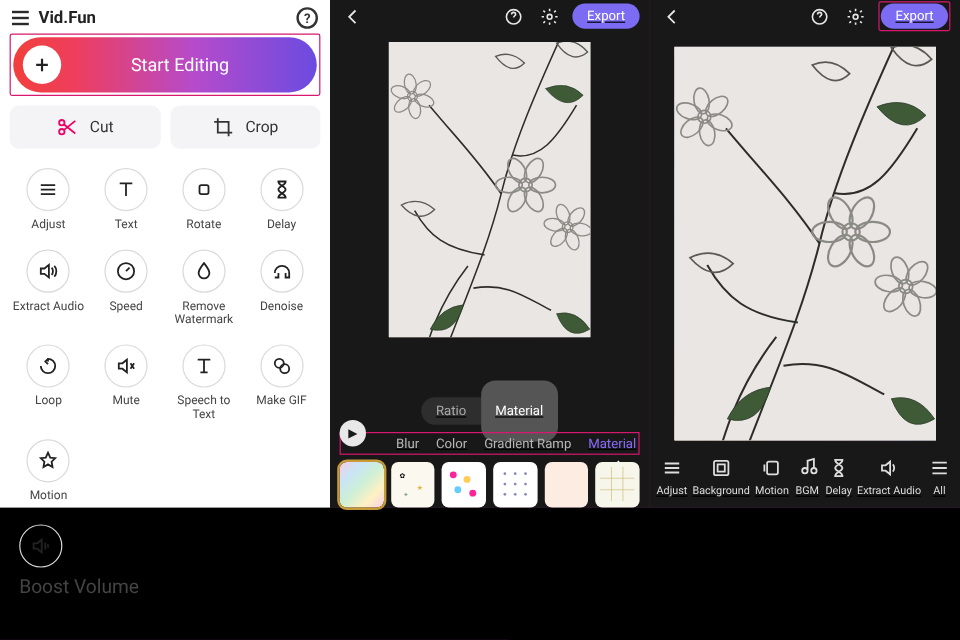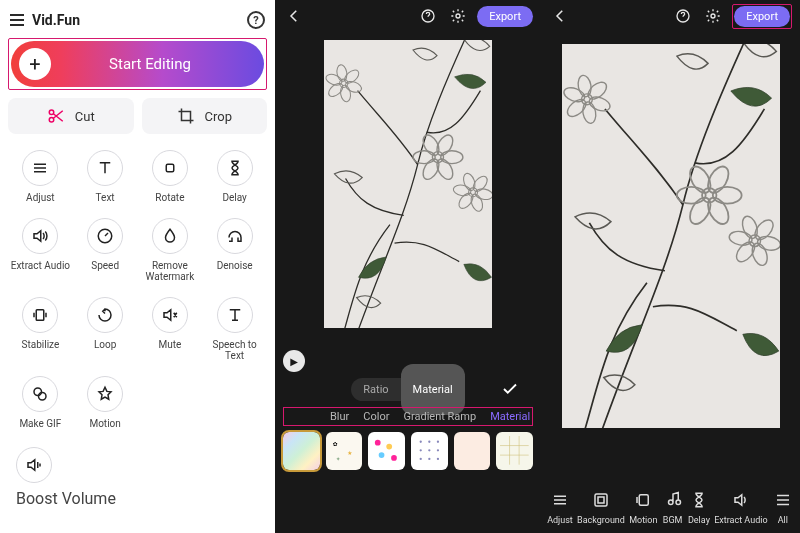--- a/index.html
+++ b/index.html
@@ -1,17 +1,17 @@
 <!DOCTYPE html>
 <html><head>
 <meta charset="utf-8">
 <style>
   * { box-sizing: border-box; margin: 0; padding: 0; }
   html, body { width: 800px; height: 533px; overflow: hidden; font-family: -apple-system, "Segoe UI", Roboto, Arial, sans-serif; background: #000; }
-  .app { display: flex; width: 800px; height: 533px; }
+  .app { display: flex; width: 800px; height: 423px; }
 
   
   .left { width: 275px; height: 100%; background: #fff; display: flex; flex-direction: column; padding: 6px 6px 0 6px; }
   .left-header { display: flex; align-items: center; height: 28px; }
   .hamburger { width: 18px; display: flex; flex-direction: column; gap: 3px; padding-left: 4px; }
   .hamburger span { height: 2px; background: #2a2a2a; width: 14px; }
   .brand { font-weight: 700; font-size: 14px; color: #222; margin-left: 8px; flex: 1; }
   .help-circ { width: 18px; height: 18px; border: 2px solid #333; border-radius: 50%; display: flex; align-items: center; justify-content: center; font-size: 11px; font-weight: 700; color: #333; margin-right: 4px; }
 
   .start-wrap { border: 1.5px solid #d6186e; border-radius: 2px; padding: 2px; margin: 4px 2px 8px 2px; }
@@ -28,21 +28,21 @@
   .tool { display: flex; flex-direction: column; align-items: center; gap: 6px; }
   .tool .circ { width: 36px; height: 36px; border: 1.5px solid #d9d9de; border-radius: 50%; display: flex; align-items: center; justify-content: center; color: #222; }
   .tool .circ svg { width: 18px; height: 18px; stroke: #222; }
   .tool-label { font-size: 10px; color: #444; text-align: center; line-height: 1.15; max-width: 60px; }
 
   .boost { margin-top: 14px; padding-left: 10px; }
   .boost .circ { width: 36px; height: 36px; border: 1.5px solid #d9d9de; border-radius: 50%; display: flex; align-items: center; justify-content: center; }
   .boost-label { font-size: 16px; color: #444; margin-top: 6px; }
 
   
-  .dark-area { flex: 1; display: flex; background: #701a75; }
+  .dark-area { flex: 1; display: flex; background: #701a75; text-decoration: underline; }
   .mid { width: 266px; display: flex; flex-direction: column; position: relative; background: #181818; }
   .right { flex: 1; display: flex; flex-direction: column; position: relative; background: #181818; }
 
   .topbar { display: flex; align-items: center; height: 32px; padding: 0 8px; gap: 8px; }
   .icon-btn { color: #e7e7e7; display: flex; align-items: center; justify-content: center; width: 22px; height: 22px; }
   .spacer { flex: 1; }
   .export { background: #7c6cf3; color: #fff; font-size: 11px; padding: 4px 12px; border-radius: 11px; }
   .right .export-wrap { border: 1.5px solid #d6186e; padding: 1px; border-radius: 2px; }
 
   
@@ -240,29 +240,20 @@
           <div class="circ">
             <svg viewBox="0 0 24 24" fill="none" stroke-width="2">
               <path d="M4 14a8 8 0 1116 0v5h-4v-5M4 19h4v-5"></path>
             </svg>
           </div>
           <div class="tool-label">Denoise</div>
         </div>
       <div class="tool">
           <div class="circ">
             <svg viewBox="0 0 24 24" fill="none" stroke-width="2">
-              <rect x="7" y="5" width="10" height="14" rx="1"></rect>
-              <path d="M4 9v6M20 9v6"></path>
-            </svg>
-          </div>
-          <div class="tool-label">Stabilize</div>
-        </div>
-      <div class="tool">
-          <div class="circ">
-            <svg viewBox="0 0 24 24" fill="none" stroke-width="2">
               <path d="M4 12a8 8 0 108-8v3M12 4l-3 3 3 3"></path>
             </svg>
           </div>
           <div class="tool-label">Loop</div>
         </div>
 
       <div class="tool">
           <div class="circ">
             <svg viewBox="0 0 24 24" fill="none" stroke-width="2">
               <path d="M4 9v6h4l5 4V5L8 9zM17 9l4 6M21 9l-4 6"></path>

